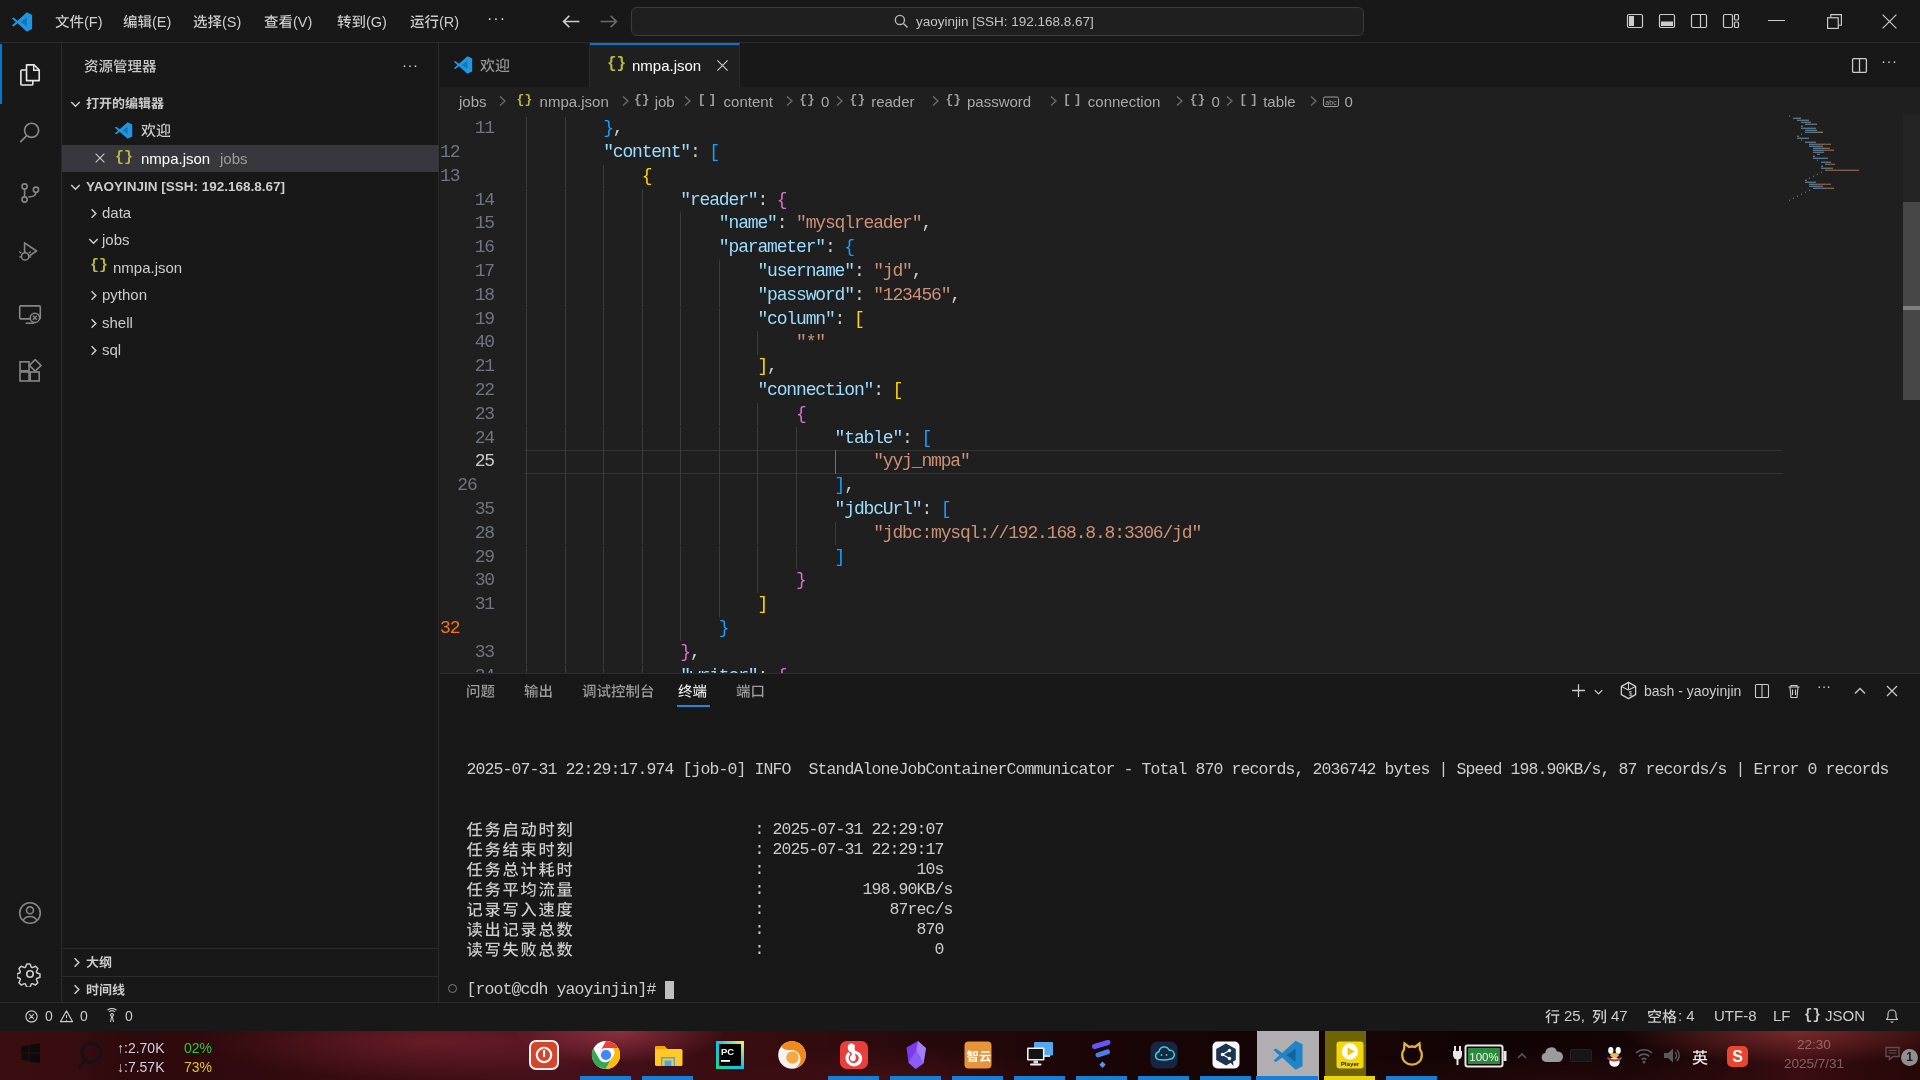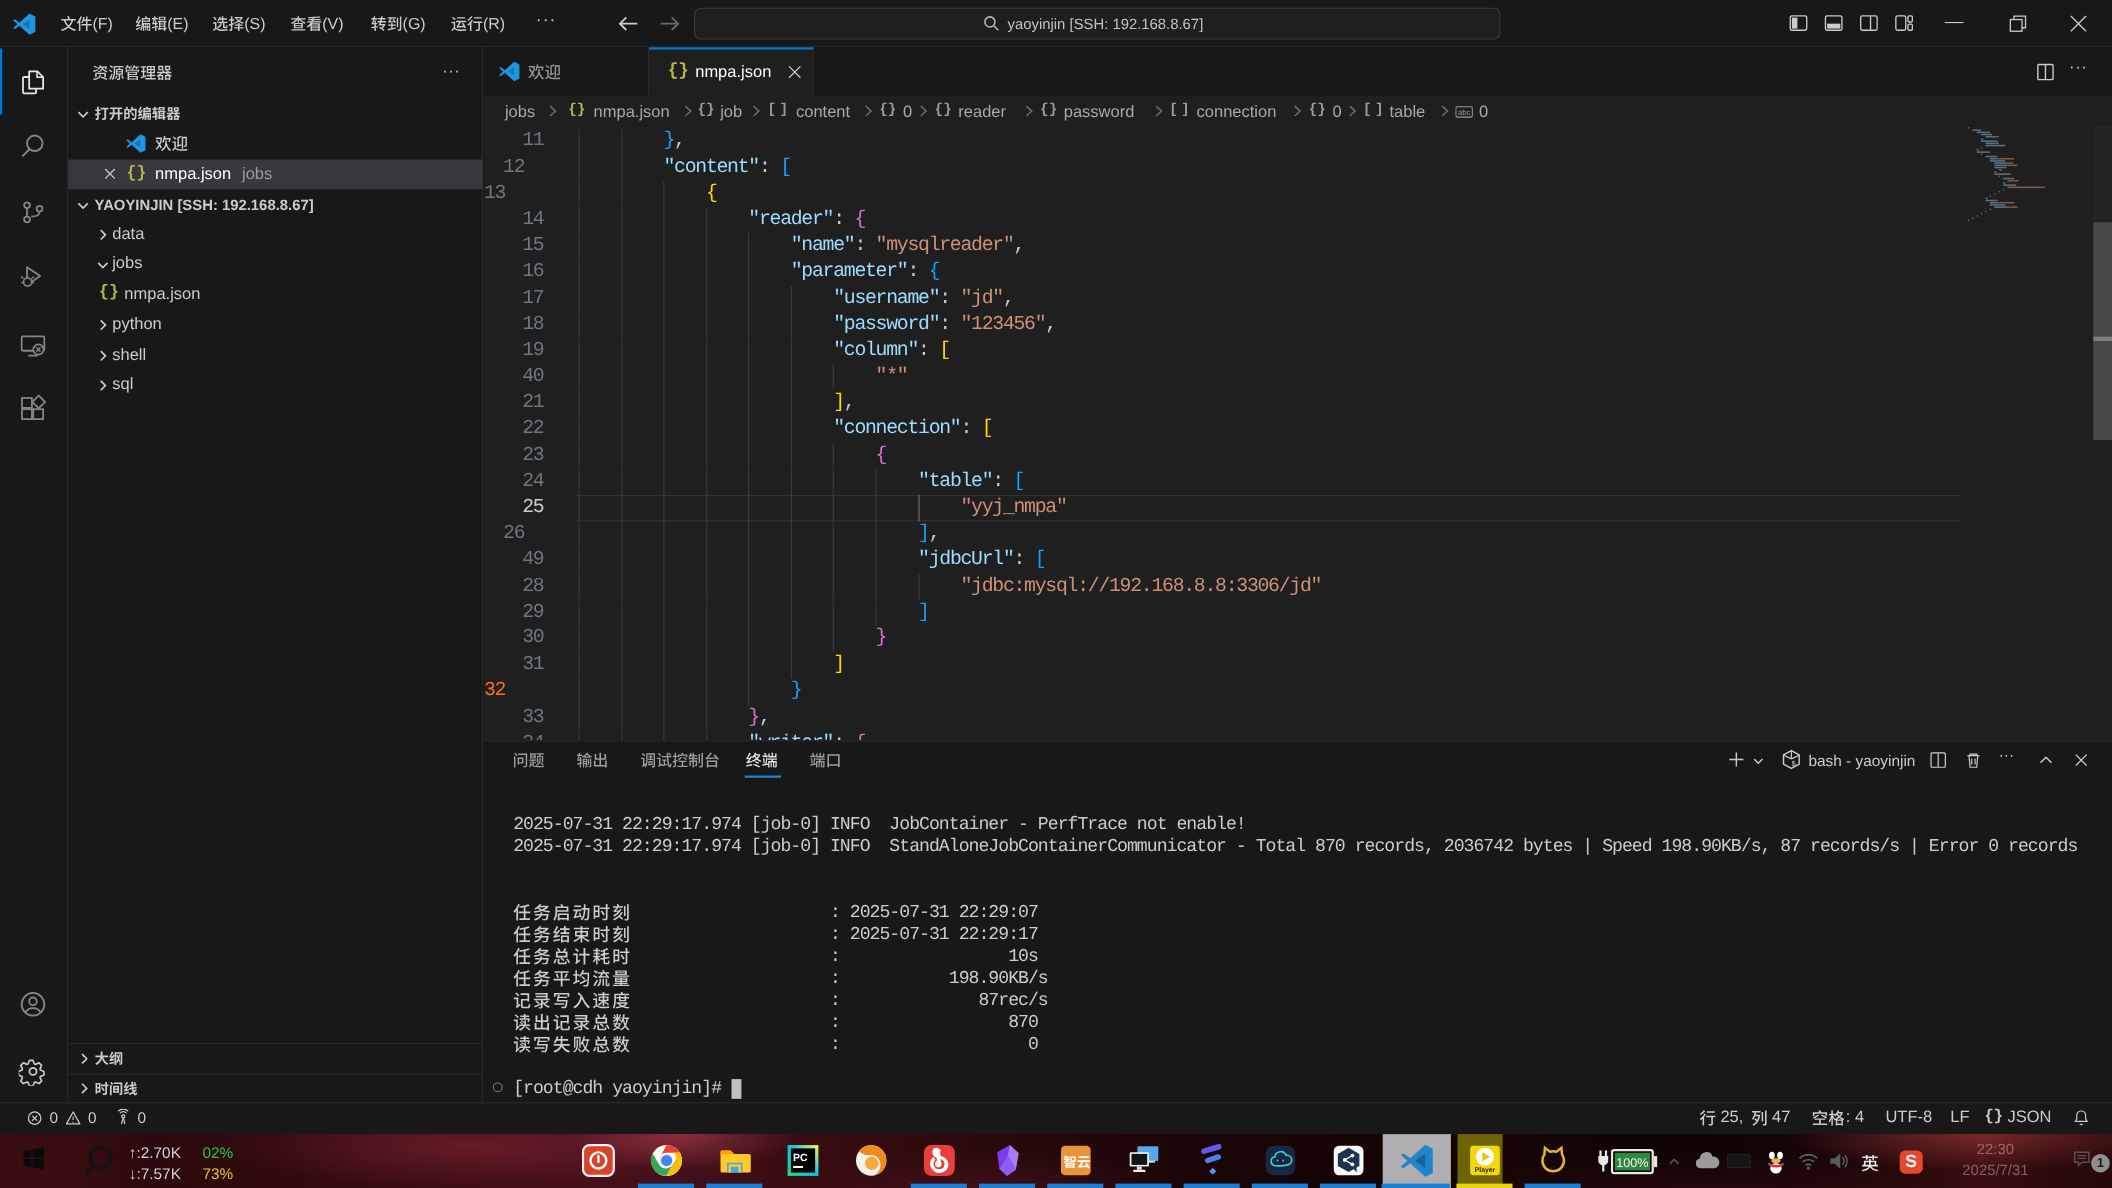--- a/index.html
+++ b/index.html
@@ -362,21 +362,21 @@
       <div class="abs" style="left:201.7px;top:526.7px;width:1px;height:23.8px;background:#3b3b3b"></div>
       <div class="abs" style="left:86.0px;top:550.5px;width:1px;height:23.8px;background:#3b3b3b"></div>
       <div class="abs" style="left:124.6px;top:550.5px;width:1px;height:23.8px;background:#3b3b3b"></div>
       <div class="abs" style="left:163.1px;top:550.5px;width:1px;height:23.8px;background:#3b3b3b"></div>
       <div class="abs" style="left:201.7px;top:550.5px;width:1px;height:23.8px;background:#3b3b3b"></div>
       <div class="abs mono" style="left:0;top:3.1px;width:54px;height:23.8px;line-height:23.8px;font-size:18px;letter-spacing:-1.158px;color:#6e7681;text-align:right">11</div>
       <div class="abs mono" style="left:0;top:3.1px;height:23.8px;line-height:23.8px;font-size:18px;letter-spacing:-1.158px;width:1480px">
         <span style="position:absolute;left:163.15px;color:#179fff">}</span>
         <span style="position:absolute;left:172.79px;color:#cccccc">,</span>
       </div>
-      <div class="abs mono" style="left:0;top:26.9px;width:54px;height:23.8px;line-height:23.8px;font-size:18px;letter-spacing:-1.158px;color:#6e7681;text-align:center">12</div>
+      <div class="abs mono" style="left:0;top:26.9px;width:54px;height:23.8px;line-height:23.8px;font-size:18px;letter-spacing:-1.158px;color:#6e7681;text-align:left">12</div>
       <div class="abs mono" style="left:0;top:26.9px;height:23.8px;line-height:23.8px;font-size:18px;letter-spacing:-1.158px;width:1480px">
         <span style="position:absolute;left:163.15px;color:#9cdcfe">"content"</span>
         <span style="position:absolute;left:249.94px;color:#cccccc">:</span>
         <span style="position:absolute;left:269.23px;color:#179fff">[</span>
       </div>
       <div class="abs mono" style="left:0;top:50.7px;width:54px;height:23.8px;line-height:23.8px;font-size:18px;letter-spacing:-1.158px;color:#6e7681;text-align:left">13</div>
       <div class="abs mono" style="left:0;top:50.7px;height:23.8px;line-height:23.8px;font-size:18px;letter-spacing:-1.158px;width:1480px">
         <span style="position:absolute;left:201.72px;color:#ffd700">{</span>
       </div>
       <div class="abs mono" style="left:0;top:74.5px;width:54px;height:23.8px;line-height:23.8px;font-size:18px;letter-spacing:-1.158px;color:#6e7681;text-align:right">14</div>
@@ -445,21 +445,21 @@
       </div>
       <div class="abs mono" style="left:0;top:336.3px;width:54px;height:23.8px;line-height:23.8px;font-size:18px;letter-spacing:-1.158px;color:#cccccc;text-align:right">25</div>
       <div class="abs mono" style="left:0;top:336.3px;height:23.8px;line-height:23.8px;font-size:18px;letter-spacing:-1.158px;width:1480px">
         <span style="position:absolute;left:433.17px;color:#ce9178">"yyj_nmpa"</span>
       </div>
       <div class="abs mono" style="left:0;top:360.1px;width:54px;height:23.8px;line-height:23.8px;font-size:18px;letter-spacing:-1.158px;color:#6e7681;text-align:center">26</div>
       <div class="abs mono" style="left:0;top:360.1px;height:23.8px;line-height:23.8px;font-size:18px;letter-spacing:-1.158px;width:1480px">
         <span style="position:absolute;left:394.60px;color:#179fff">]</span>
         <span style="position:absolute;left:404.24px;color:#cccccc">,</span>
       </div>
-      <div class="abs mono" style="left:0;top:383.9px;width:54px;height:23.8px;line-height:23.8px;font-size:18px;letter-spacing:-1.158px;color:#6e7681;text-align:right">49</div>
+      <div class="abs mono" style="left:0;top:383.9px;width:54px;height:23.8px;line-height:23.8px;font-size:18px;letter-spacing:-1.158px;color:#6e7681;text-align:right">35</div>
       <div class="abs mono" style="left:0;top:383.9px;height:23.8px;line-height:23.8px;font-size:18px;letter-spacing:-1.158px;width:1480px">
         <span style="position:absolute;left:394.60px;color:#9cdcfe">"jdbcUrl"</span>
         <span style="position:absolute;left:481.39px;color:#cccccc">:</span>
         <span style="position:absolute;left:500.67px;color:#179fff">[</span>
       </div>
       <div class="abs mono" style="left:0;top:407.7px;width:54px;height:23.8px;line-height:23.8px;font-size:18px;letter-spacing:-1.158px;color:#6e7681;text-align:right">28</div>
       <div class="abs mono" style="left:0;top:407.7px;height:23.8px;line-height:23.8px;font-size:18px;letter-spacing:-1.158px;width:1480px">
         <span style="position:absolute;left:433.17px;color:#ce9178">"jdbc:mysql://192.168.8.8:3306/jd"</span>
       </div>
       <div class="abs mono" style="left:0;top:431.5px;width:54px;height:23.8px;line-height:23.8px;font-size:18px;letter-spacing:-1.158px;color:#6e7681;text-align:right">29</div>
@@ -588,21 +588,20 @@
     <svg class="abs" style="left:1786px;top:683px" width="16" height="16" viewBox="0 0 16 16">
       <path d="M2.5 4h11M5 4V2.5h6V4M4 4l1 10.5h6L12 4M6.5 6.5v5.5M9.5 6.5v5.5" stroke="#cccccc" stroke-width="1.1" fill="none"></path>
     </svg>
     <div class="abs" style="left:1817px;top:678px;font-size:14px;color:#cccccc">···</div>
     <svg class="abs" style="left:1852px;top:683px" width="16" height="16" viewBox="0 0 16 16">
       <path d="m3 10.5 5-5 5 5" stroke="#cccccc" stroke-width="1.3" fill="none"></path>
     </svg>
     <svg class="abs" style="left:1884px;top:683px" width="16" height="16" viewBox="0 0 16 16">
       <path d="m3 3 10 10M13 3 3 13" stroke="#cccccc" stroke-width="1.2"></path>
     </svg>
-    <div class="abs mono" style="left:466.5px;top:740.0px;height:20.0px;line-height:20.0px;font-size:16.5px;letter-spacing:-0.9016px;color:#cccccc;white-space:pre">2025-07-31 22:29:17.974 [job-0] INFO  JobContainer - PerfTrace not enable!</div>
     <div class="abs mono" style="left:466.5px;top:760.0px;height:20.0px;line-height:20.0px;font-size:16.5px;letter-spacing:-0.9016px;color:#cccccc;white-space:pre">2025-07-31 22:29:17.974 [job-0] INFO  StandAloneJobContainerCommunicator - Total 870 records, 2036742 bytes | Speed 198.90KB/s, 87 records/s | Error 0 records</div>
     <div class="abs mono" style="left:754.5px;top:820.0px;height:20.0px;line-height:20.0px;font-size:16.5px;letter-spacing:-0.9016px;color:#cccccc;white-space:pre">: 2025-07-31 22:29:07</div>
     <div class="abs mono" style="left:754.5px;top:840.0px;height:20.0px;line-height:20.0px;font-size:16.5px;letter-spacing:-0.9016px;color:#cccccc;white-space:pre">: 2025-07-31 22:29:17</div>
     <div class="abs mono" style="left:754.5px;top:860.0px;height:20.0px;line-height:20.0px;font-size:16.5px;letter-spacing:-0.9016px;color:#cccccc;white-space:pre">:                 10s</div>
     <div class="abs mono" style="left:754.5px;top:880.0px;height:20.0px;line-height:20.0px;font-size:16.5px;letter-spacing:-0.9016px;color:#cccccc;white-space:pre">:           198.90KB/s</div>
     <div class="abs mono" style="left:754.5px;top:900.0px;height:20.0px;line-height:20.0px;font-size:16.5px;letter-spacing:-0.9016px;color:#cccccc;white-space:pre">:              87rec/s</div>
     <div class="abs mono" style="left:754.5px;top:920.0px;height:20.0px;line-height:20.0px;font-size:16.5px;letter-spacing:-0.9016px;color:#cccccc;white-space:pre">:                 870</div>
     <div class="abs mono" style="left:754.5px;top:940.0px;height:20.0px;line-height:20.0px;font-size:16.5px;letter-spacing:-0.9016px;color:#cccccc;white-space:pre">:                   0</div>
     <div class="abs mono" style="left:466.5px;top:980.0px;height:20.0px;line-height:20.0px;font-size:16.5px;letter-spacing:-0.9016px;color:#cccccc;white-space:pre">[root@cdh yaoyinjin]# </div>
     <div class="abs" style="left:448px;top:984px;width:9px;height:9px;border:1.5px solid #7b7b7b;border-radius:50%"></div>

